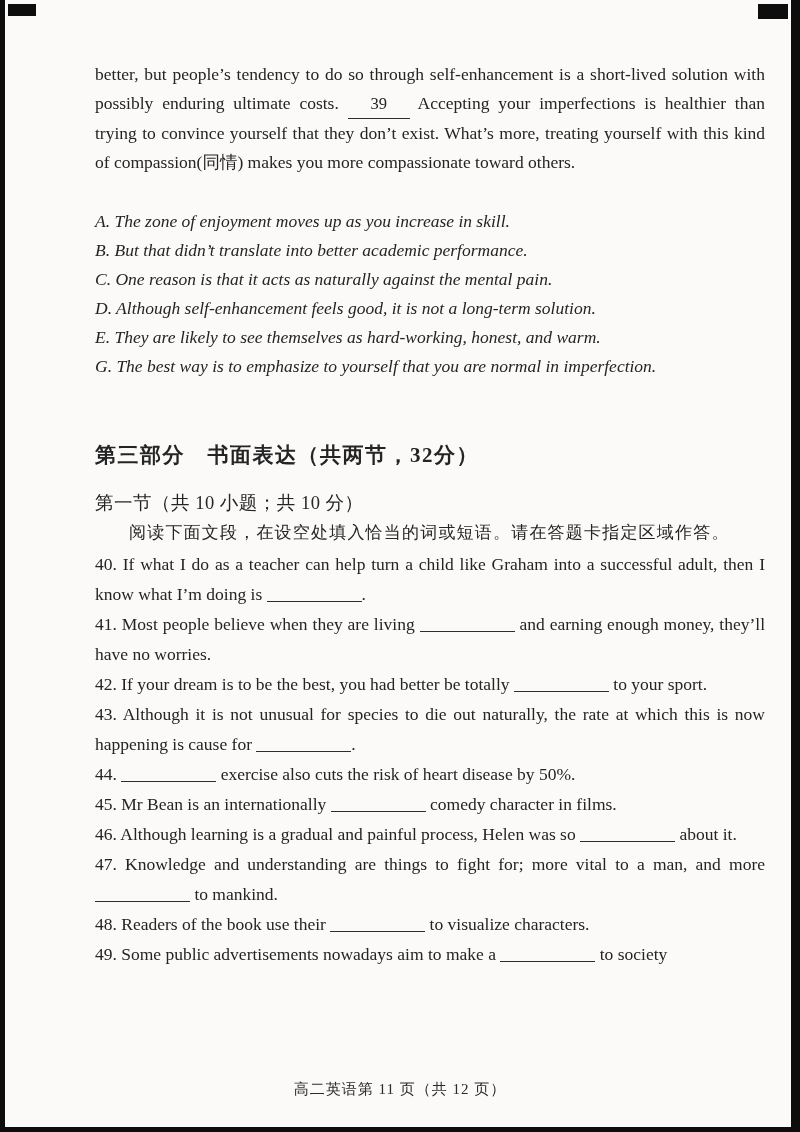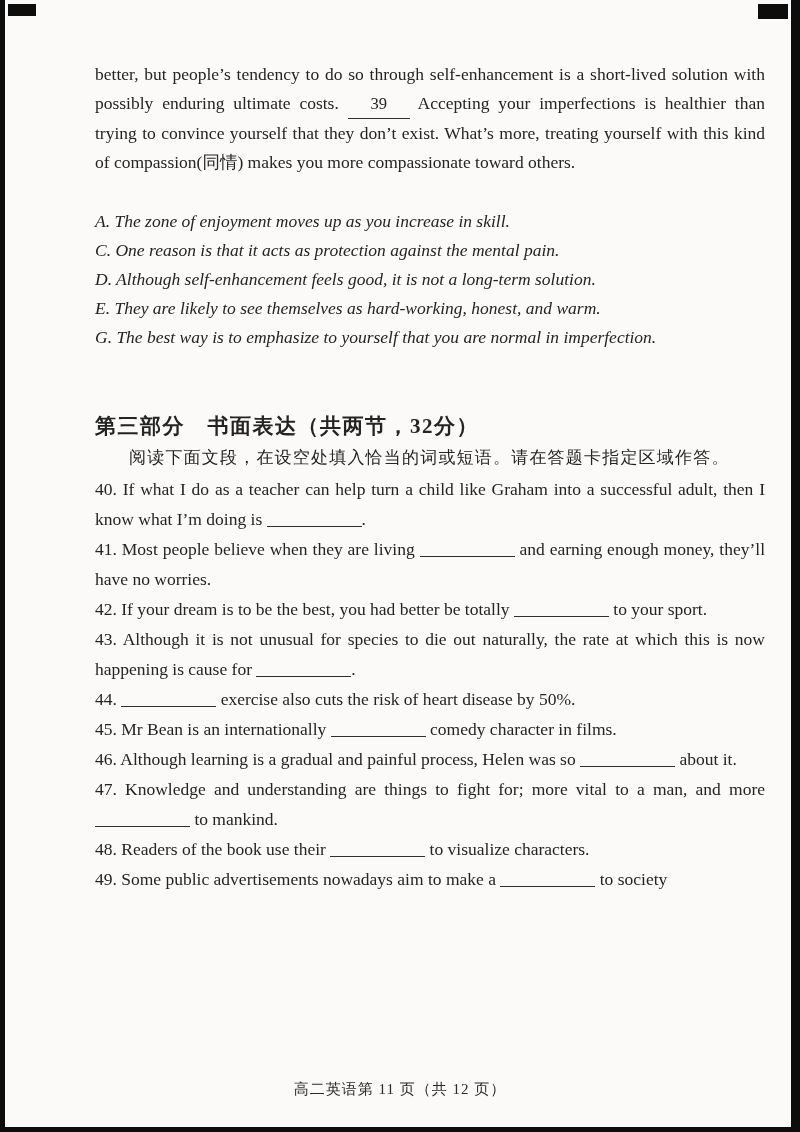--- a/index.html
+++ b/index.html
@@ -67,38 +67,43 @@
     <span class="blank39"><span>39</span></span>
     <span>Accepting your imperfections is healthier than trying to convince yourself that they don’t exist. What’s more, treating yourself with this kind of compassion(同情) makes you more compassionate toward others.</span>
   </p>
 
   <div class="options">
     <p class="opt">
       <span>A.</span>
       <span>The zone of enjoyment moves up as you increase in skill.</span>
     </p>
     <p class="opt">
+      <span>B.</span>
+      <span>But that didn’t translate into better academic performance.</span>
+    </p>
+    <p class="opt">
       <span>C.</span>
-      <span>One reason is that it acts as protection against the mental pain.</span>
+      <span>One reason is that it acts as naturally against the mental pain.</span>
     </p>
     <p class="opt">
       <span>D.</span>
       <span>Although self-enhancement feels good, it is not a long-term solution.</span>
     </p>
     <p class="opt">
       <span>E.</span>
       <span>They are likely to see themselves as hard-working, honest, and warm.</span>
     </p>
     <p class="opt">
       <span>G.</span>
       <span>The best way is to emphasize to yourself that you are normal in imperfection.</span>
     </p>
   </div>
 
   <h2 class="part-heading">第三部分　书面表达（共两节，32分）</h2>
+  <h3 class="sec-heading">第一节（共 10 小题；共 10 分）</h3>
   <p class="instructions">阅读下面文段，在设空处填入恰当的词或短语。请在答题卡指定区域作答。</p>
 
   <div class="questions">
 
     <p class="q">
       <span>40.</span>
       <span>If what I do as a teacher can help turn a child like Graham into a successful adult, then I know what I’m doing is</span>
       <span class="blank"></span><span>.</span>
     </p>
 

